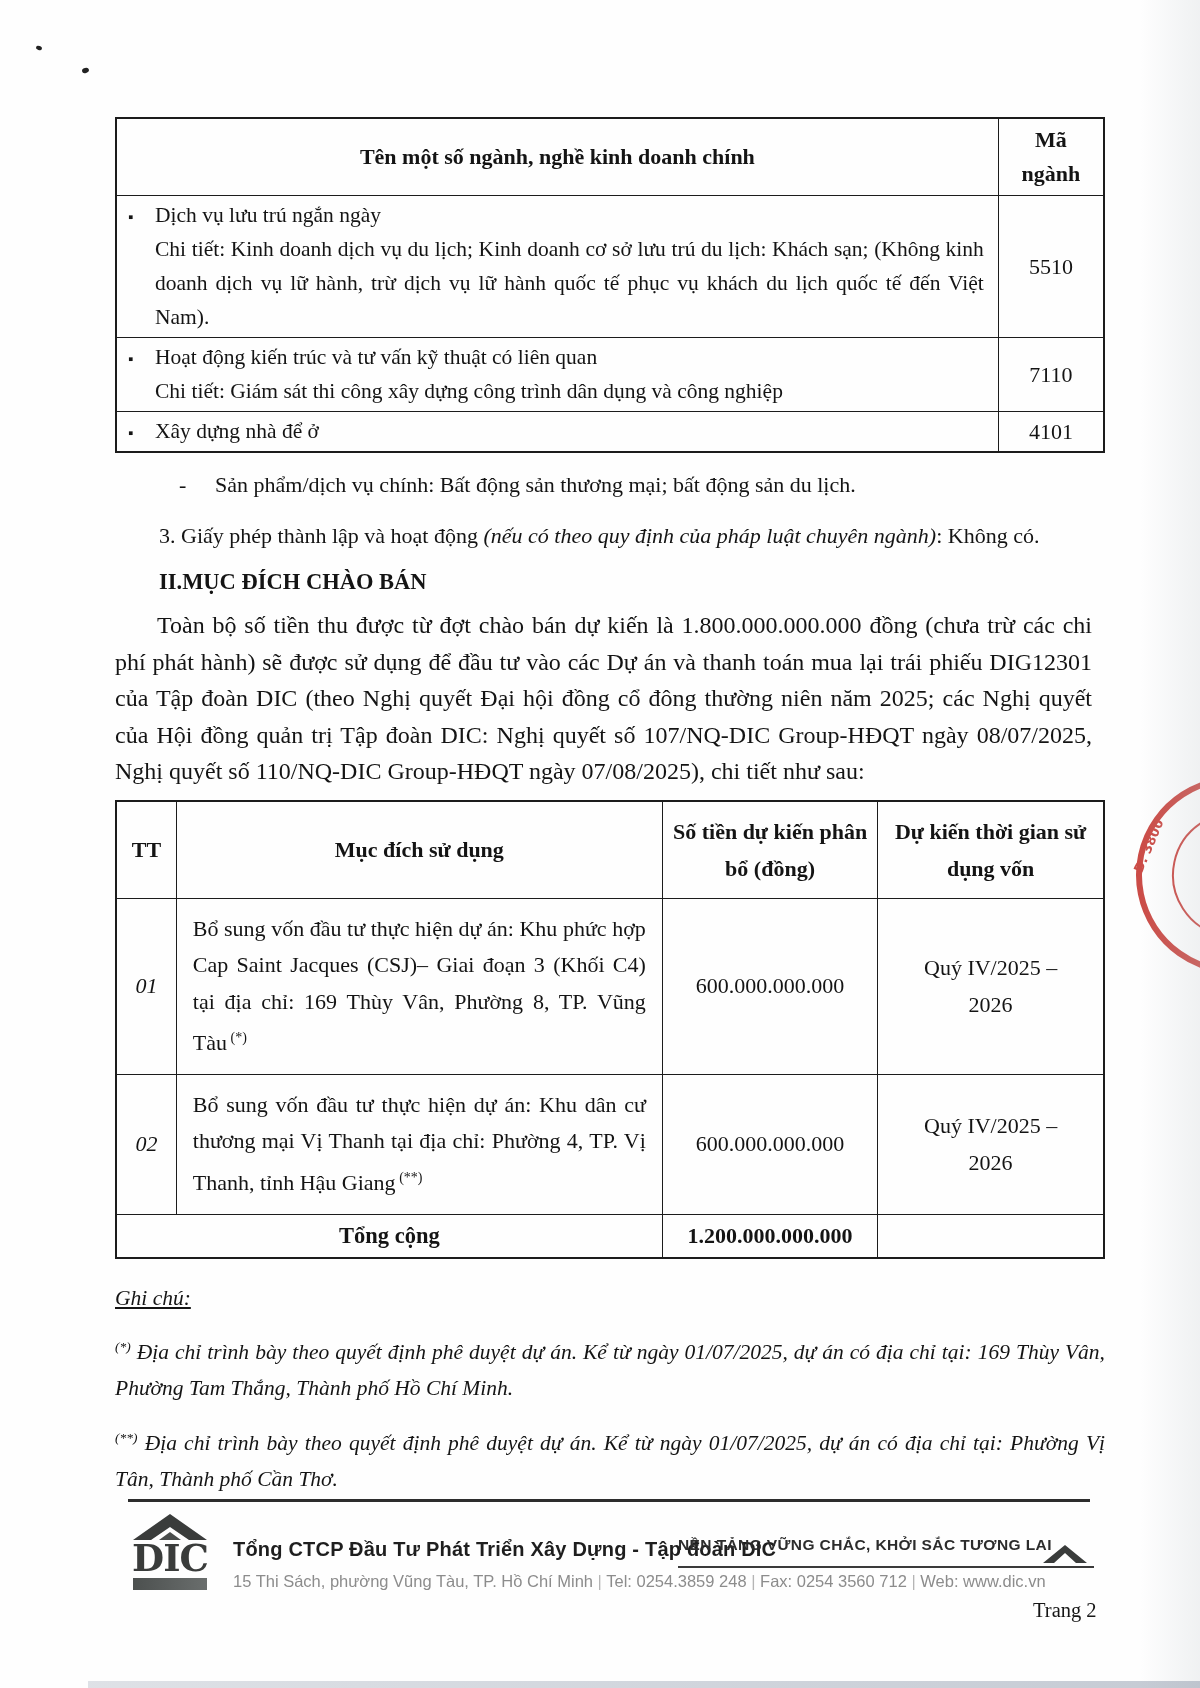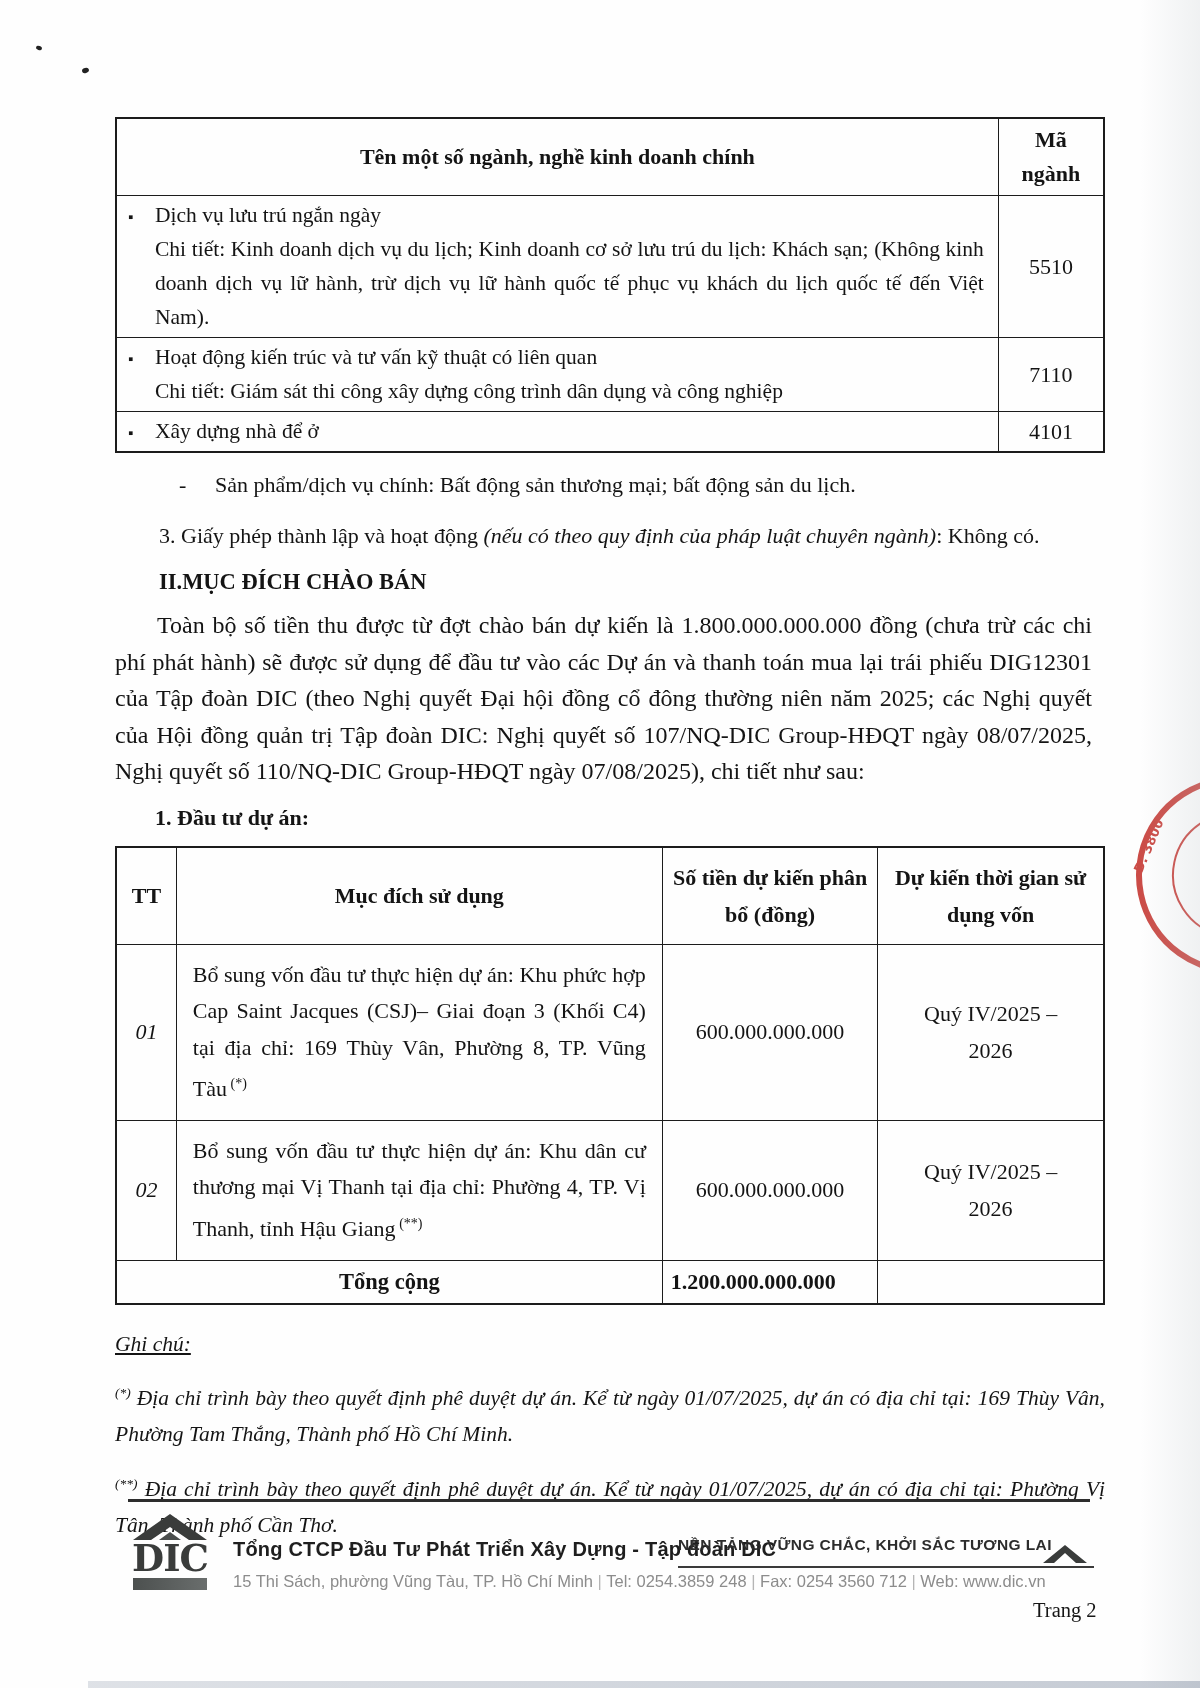--- a/index.html
+++ b/index.html
@@ -47,21 +47,21 @@
   .investment .c-tt{width:6.1%;}
   .investment .c-purpose{width:49.2%;}
   .investment .c-amount{width:21.8%;}
   .investment .c-period{width:22.9%;}
   .inv-tt{text-align:center;vertical-align:middle;padding:4px;font-style:italic;}
   .inv-purpose{padding:12px 16px;text-align:justify;line-height:36.5px;vertical-align:middle;}
   .inv-purpose sup{font-size:14px;}
   .inv-amount{text-align:center;vertical-align:middle;padding:10px;}
   .inv-period{text-align:center;vertical-align:middle;padding:4px;white-space:pre-line;line-height:37px;}
   .total-label{text-align:center;font-weight:bold;padding:8px;font-size:22.5px;}
-  .total-amount{font-weight:bold;padding:8px;}
+  .total-amount{text-align:center;font-weight:bold;padding:8px;}
 
   
   .notes-title{margin:22px 0 0 0;font-size:21.5px;font-style:italic;text-decoration:underline;line-height:34px;}
   .note{margin:14px 0 0 0;font-size:21.5px;font-style:italic;line-height:36px;text-align:justify;}
   .note sup{font-size:13.5px;font-style:italic;}
 
   
   .divider{position:absolute;left:128px;top:1499px;width:962px;height:3px;background:#2d2d2d;}
   .logo{position:absolute;left:132px;top:1514px;width:76px;text-align:center;}
   .logo svg{display:block;margin:0 auto;}
@@ -139,21 +139,20 @@
           </tr>
         </tbody>
     </table>
 
     <p class="dash-row"><span class="dash">-</span><span>Sản phẩm/dịch vụ chính: Bất động sản thương mại; bất động sản du lịch.</span></p>
 
     <p class="item9"><span>3. Giấy phép thành lập và hoạt động </span><i>(nếu có theo quy định của pháp luật chuyên ngành)</i><span>: Không có.</span></p>
 
     <p class="h2-heading">II.MỤC ĐÍCH CHÀO BÁN</p>
     <p class="offer-par">Toàn bộ số tiền thu được từ đợt chào bán dự kiến là 1.800.000.000.000 đồng (chưa trừ các chi phí phát hành) sẽ được sử dụng để đầu tư vào các Dự án và thanh toán mua lại trái phiếu DIG12301 của Tập đoàn DIC (theo Nghị quyết Đại hội đồng cổ đông thường niên năm 2025; các Nghị quyết của Hội đồng quản trị Tập đoàn DIC: Nghị quyết số 107/NQ-DIC Group-HĐQT ngày 08/07/2025, Nghị quyết số 110/NQ-DIC Group-HĐQT ngày 07/08/2025), chi tiết như sau:</p>
-    <p class="sub-heading">1. Đầu tư dự án:</p>
 
     <table class="investment">
       <thead>
         <tr>
           <th class="c-tt">TT</th>
           <th class="c-purpose">Mục đích sử dụng</th>
           <th class="c-amount">Số tiền dự kiến phân bổ (đồng)</th>
           <th class="c-period">Dự kiến thời gian sử dụng vốn</th>
         </tr>
       </thead>

